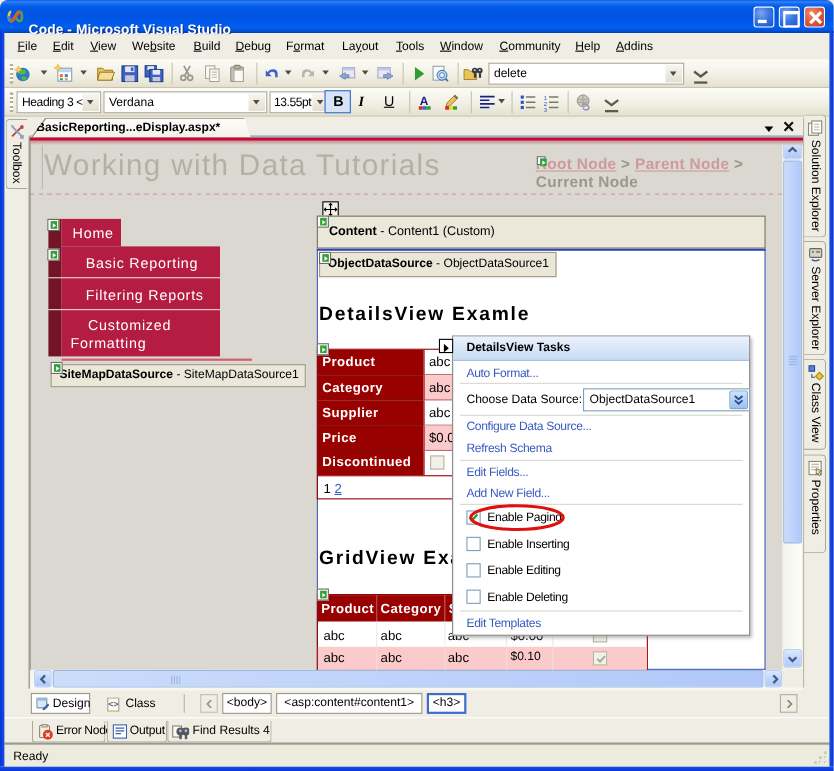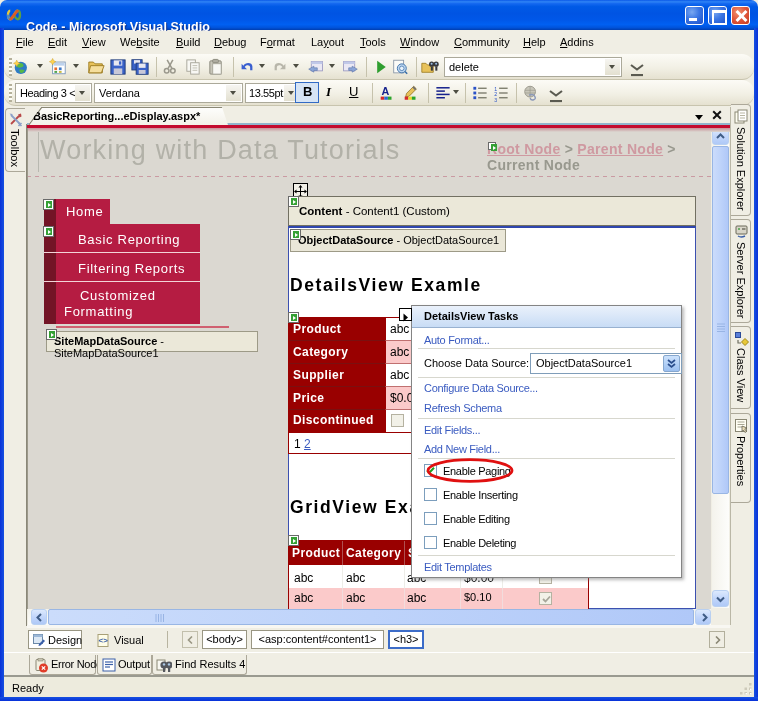--- a/index.html
+++ b/index.html
@@ -25,21 +25,21 @@
 #bL,#bR { position:absolute; top:28px; width:4px; height:669px; background:linear-gradient(90deg,#0831D9,#1650E0); z-index:50;}
 #bL{left:0;} #bR{left:754px; background:linear-gradient(90deg,#1650E0,#0831D9);}
 #bB { position:absolute; left:0; top:697px; width:758px; height:4px; background:linear-gradient(180deg,#1650E0,#0831D9); z-index:50;}
 
 #menubar { position:absolute; left:4px; top:31px; width:750px; height:23px; background:#F0EEE4; font-size:11px; color:#000; }
 #menubar span { position:absolute; top:5px; }
 #menubar u { text-decoration:underline; }
 
 .tbar { position:absolute; left:4px; width:750px; height:26px;
   background:linear-gradient(180deg,#FCFBF6 0%,#F2F0E5 55%,#E5E1D0 100%);
-  border-bottom:1px solid #C8C4AE;border-radius:12px; }
+  border-bottom:1px solid #C8C4AE; }
 #tb1 { top:54px; } #tb2 { top:80px; }
 .grip { position:absolute; left:5px; top:4px; width:3px; height:18px;
   background:repeating-linear-gradient(180deg,#B5B19B 0 2px,#fdfdf7 2px 4px); }
 .sep { position:absolute; top:3px; width:1px; height:20px; background:#C6C2AC; }
 .combo { position:absolute; background:#fff; border:1px solid #ABA99A; height:20px; top:3px; font-size:11px; color:#000; }
 .combo .ctxt { position:absolute; left:4px; top:3px; white-space:nowrap; }
 .cbtn { position:absolute; right:1px; top:1px; width:15px; height:16px; background:linear-gradient(180deg,#F6F5F1,#E3E0D0); }
 .cbtn::after { content:""; position:absolute; left:4px; top:6px; border:3.5px solid transparent; border-top:4px solid #4D4D42; }
 .ticon { position:absolute; top:4px; width:18px; height:18px; }
 .darr { position:absolute; top:10px; width:0; height:0; border:3px solid transparent; border-top:4px solid #4D4D42; }
@@ -122,21 +122,21 @@
     <div class="navitem" style="top:153px;width:144px;height:43px">
         <span class="a" style="left:24px;top:7px">Customized</span>
         <span class="a" style="left:8px;top:23px">Formatting</span>
       </div>
     <div class="stag" style="left:16px;top:71px"></div>
     <div class="stag" style="left:16px;top:98px"></div>
     <div class="a" style="left:17px;top:123.5px;width:156px;height:1.5px;background:#F3D3D8;z-index:2"></div>
       <div class="a" style="left:17px;top:152.5px;width:156px;height:1.5px;background:#F3D3D8;z-index:2"></div>
       <div class="a" style="left:29px;top:198px;width:173px;height:2px;background:#D06070"></div>
 
-    <div class="a" style="left:19px;top:203px;width:212px;height:21px;background:#EBE8D9;border:1px solid #9D9A87">
+    <div class="a" style="left:19px;top:203px;width:232px;height:21px;background:#EBE8D9;border:1px solid #9D9A87">
         <span class="a" style="left:7px;top:3px;font-size:11px"><b>SiteMapDataSource</b> - SiteMapDataSource1</span>
       </div>
     <div class="stag" style="left:19px;top:201px"></div>
 
     <div class="a" style="left:266px;top:55px;width:15px;height:15px;background:#F2F0E8;border:1px solid #000">
       <svg width="13" height="13" viewBox="0 0 13 13">
           <g stroke="#000" stroke-width="1">
             <line x1="6.5" y1="1" x2="6.5" y2="12"></line>
             <line x1="1" y1="6.5" x2="12" y2="6.5"></line>
           </g>
@@ -627,21 +627,21 @@
         </svg>
       <span class="a" style="left:19px;top:1px">Design</span>
     </div>
     <div class="fbtn" style="left:90px;width:60px;border-color:transparent;background:transparent;text-align:left">
       <svg class="a" style="left:2px;top:3px" width="13" height="13" viewBox="0 0 13 13">
           <rect x="1" y="0.5" width="10" height="12" fill="#FFFDE8" stroke="#A8A078"></rect>
           <g font-size="8" font-weight="bold">
             <text x="1.5" y="9" fill="#3A5FA8">&lt;&gt;</text>
           </g>
         </svg>
-      <span class="a" style="left:19px;top:1px">Visual</span>
+      <span class="a" style="left:19px;top:1px">Class</span>
     </div>
     <div class="a" style="left:163px;top:3px;width:1px;height:17px;background:#B8B4A0"></div>
     <div class="a" style="left:178px;top:3px;width:16px;height:17px;border:1px solid #C2BFAC;background:#F0EEE4">
         <svg class="a" style="left:4px;top:4px" width="6" height="8" viewBox="0 0 6 8">
           <path d="M5 0.5 L1.5 4 L5 7.5" stroke="#9A9784" stroke-width="1.6" fill="none"></path>
         </svg>
       </div>
     <div class="fbtn" style="left:198px;width:45px">&lt;body&gt;</div>
     <div class="fbtn" style="left:247px;width:133px">&lt;asp:content#content1&gt;</div>
     <div class="fbtn" style="left:384px;width:36px;border:2px solid #3C6CC8;line-height:15px">&lt;h3&gt;</div>

